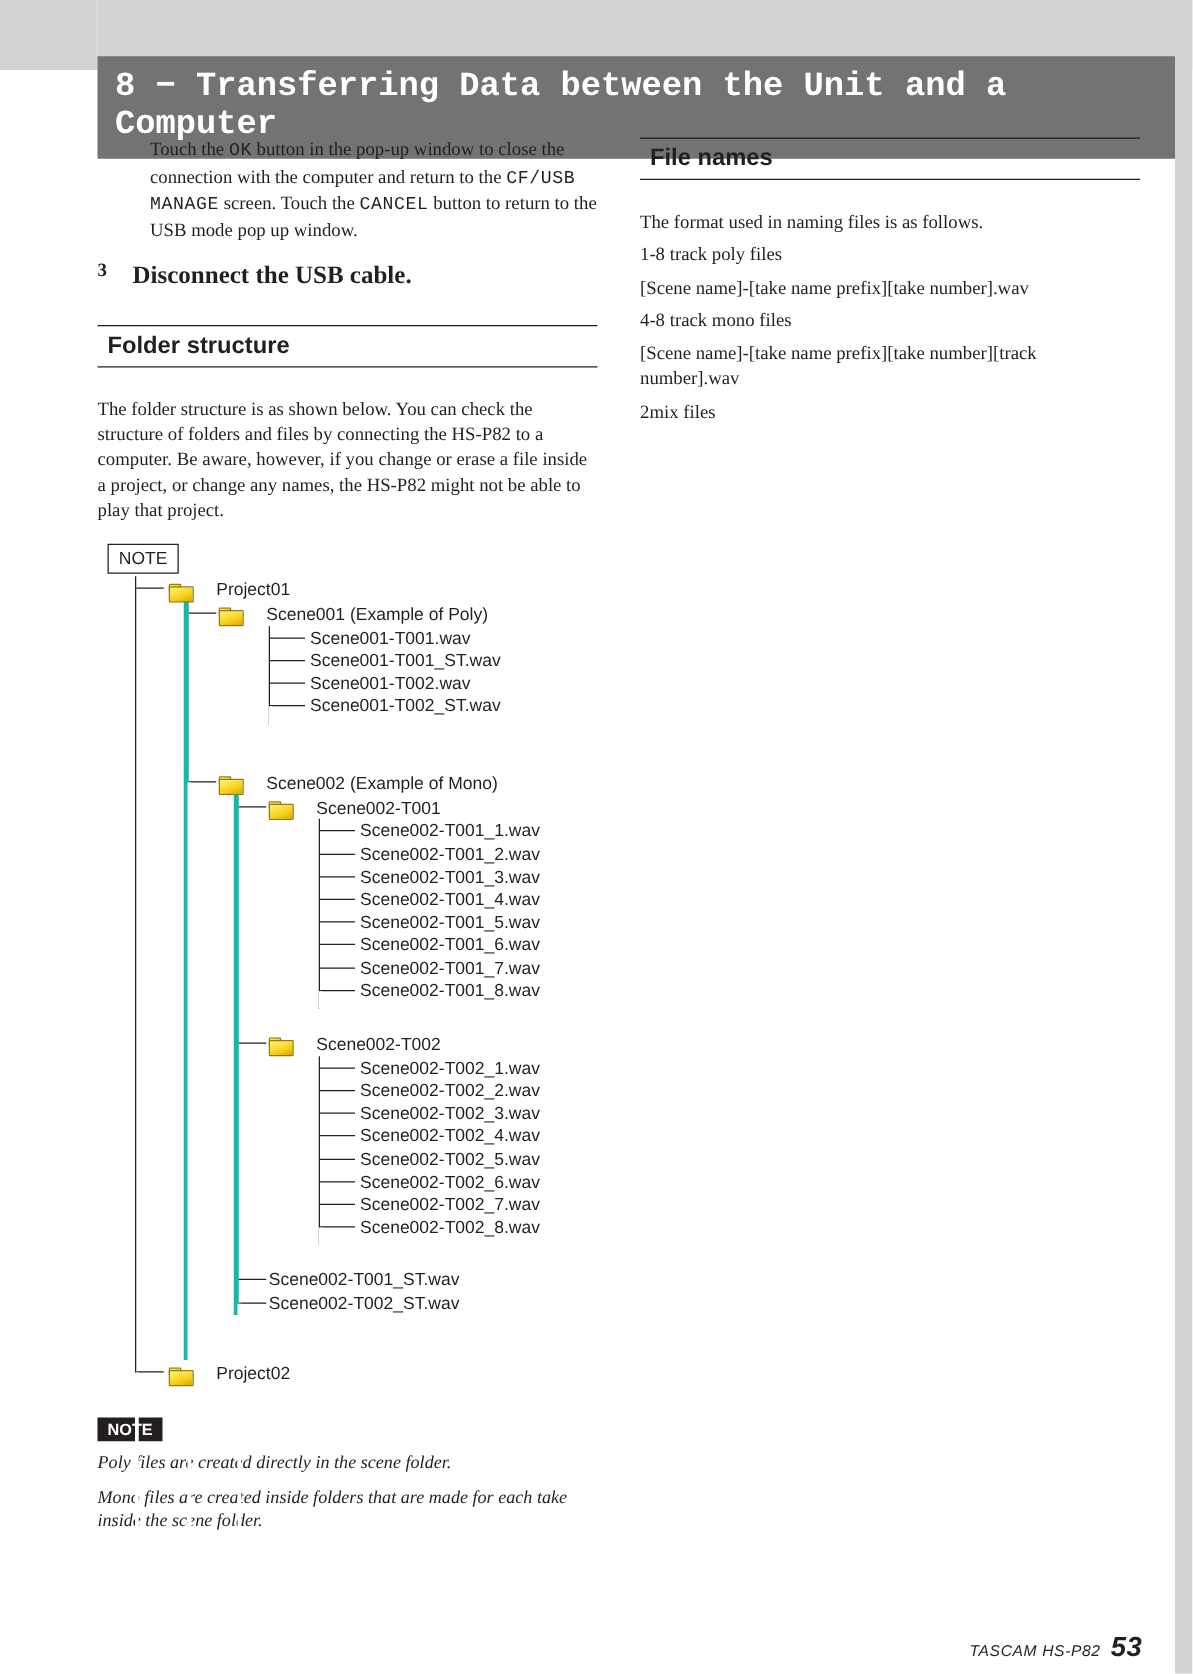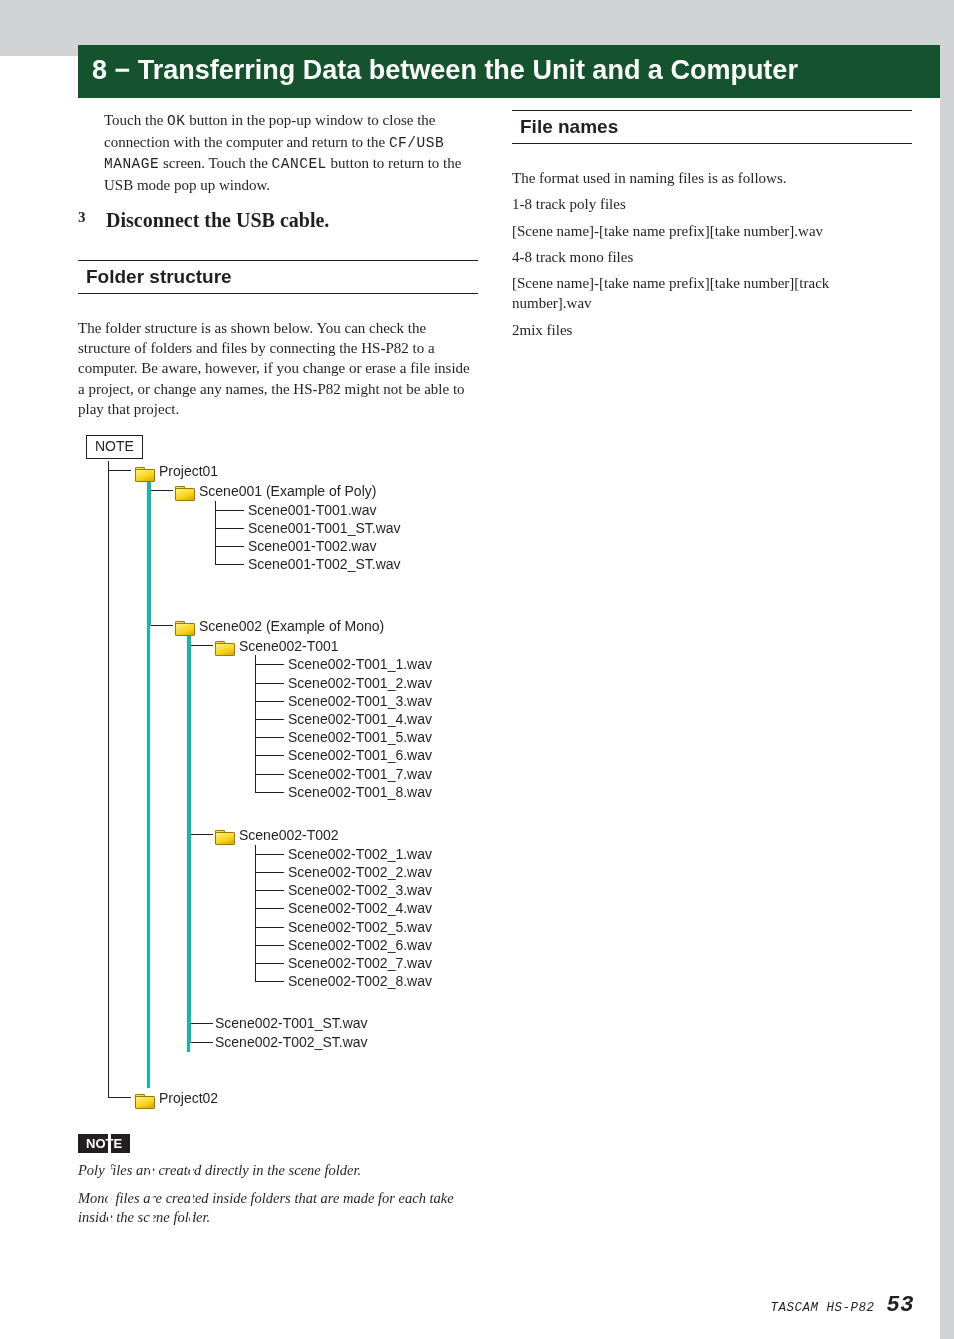--- a/index.html
+++ b/index.html
@@ -1,52 +1,52 @@
 <!DOCTYPE html>
 <html><head>
 <meta charset="utf-8">
 <style>
   * { box-sizing: border-box; margin: 0; padding: 0; }
   html, body { width: 954px; background: #fff; font-family: "Times New Roman", Times, serif; color: #231f20; }
   .page { position: relative; width: 954px; min-height: 1339px; padding: 0; }
   .left-bar { position: absolute; left: 0; top: 0; width: 78px; height: 56px; background: #d1d3d4; }
   .header-bar { position: absolute; left: 78px; right: 0; top: 0; height: 56px; background: #d1d3d4; }
   .right-tab { position: absolute; right: 0; top: 0; width: 14px; height: 1339px; background: #d1d3d4; }
-  .title-box { position: absolute; left: 78px; right: 14px; top: 45px; background: #14532d; color: #fff; font-family: Liberation Sans, sans-serif; font-weight: 700; font-size: 27px; padding: 10px 14px 12px; }
+  .title-box { position: absolute; left: 78px; right: 14px; top: 45px; background: #737373; color: #fff; font-family: Liberation Mono, monospace; font-weight: 700; font-size: 27px; padding: 10px 14px 12px; }
   .content { position: absolute; top: 110px; left: 78px; right: 40px; display: flex; gap: 34px; }
   .col { flex: 1 1 0; }
   .col-left { max-width: 400px; }
   .col-right { max-width: 400px; }
   p { font-size: 15px; line-height: 1.35; margin-bottom: 6px; }
-  .intro { margin-left: 26px; }
+  .intro { margin-left: 42px; }
   .mono { font-family: "Courier New", monospace; font-size: 14.5px; letter-spacing: 0.5px; }
   .step { display: flex; gap: 18px; margin-top: 14px; margin-bottom: 10px; }
   .step-num { font-weight: 700; font-size: 15px; width: 10px; }
   .step-text { font-weight: 700; font-size: 20px; }
   .section-head { font-family: Arial, Helvetica, sans-serif; font-weight: 700; font-size: 19px; border-top: 1.5px solid #231f20; border-bottom: 0.7px solid #231f20; padding: 5px 0 5px 8px; margin-top: 28px; margin-bottom: 24px; }
   .tree { font-family: Arial, Helvetica, sans-serif; font-size: 14px; line-height: 1.35; margin-top: 16px; margin-left: 8px; }
   .root-box { display: inline-block; border: 1px solid #231f20; padding: 1px 8px 2px; font-size: 14px; margin-bottom: 2px; }
   .branch { border-left: 1px solid #231f20; margin-left: 22px; padding-left: 0; }
   .node { position: relative; padding-left: 26px; }
   .node::before { content: ""; position: absolute; left: 0; top: 9px; width: 22px; height: 1px; background: #231f20; }
   .node.last::after { content: ""; position: absolute; left: -1px; top: 10px; bottom: -200px; width: 3px; background: #fff; }
-  .folder-row { display: flex; align-items: center; gap: 6px; padding-top: 1px; }
+  .folder-row { display: flex; align-items: center; gap: 20px; padding-top: 1px; }
   .folder-icon { width: 18px; height: 14px; position: relative; }
   .folder-icon::before { content: ""; position: absolute; left: 0; top: 2px; width: 8px; height: 4px; background: linear-gradient(135deg, #fff27a, #f2c200); border: 0.5px solid #9a7b00; border-radius: 1px 1px 0 0; }
   .folder-icon::after { content: ""; position: absolute; left: 0; top: 4px; width: 18px; height: 11px; background: linear-gradient(160deg, #fff27a 0%, #f7d21a 60%, #d3a800 100%); border: 0.5px solid #9a7b00; border-radius: 1px; }
   .sub { margin-left: 12px; border-left: 4px solid #14b8a6; }
   .sub .node { padding-left: 24px; }
   .files { margin-left: 40px; border-left: 1px solid #231f20; padding-bottom: 6px; }
   .files .file { position: relative; padding-left: 32px; line-height: 1.3; }
   .files .file::before { content: ""; position: absolute; left: 0; top: 9px; width: 28px; height: 1px; background: #231f20; }
   .files .file.lastfile::after { content: ""; position: absolute; left: -1px; top: 10px; bottom: -6px; width: 3px; background: #fff; }
   .gap { height: 18px; }
   .note-badge { display: inline-block; background: #231f20; color: #fff; font-family: Arial, Helvetica, sans-serif; font-weight: 700; font-size: 13px; padding: 2px 8px; margin-top: 26px; }
   .note-text { font-style: italic; font-family: "Times New Roman", serif; font-size: 14.5px; line-height: 1.35; margin-top: 8px; max-width: 380px; }
-  .footer { position: absolute; bottom: 21px; right: 40px; font-family: Liberation Mono, monospace; font-style: italic; font-size: 12.5px; letter-spacing: 0.5px; }
+  .footer { position: absolute; bottom: 8px; right: 40px; font-family: Liberation Sans, sans-serif; font-style: italic; font-size: 12.5px; letter-spacing: 0.5px; }
   .footer .pg { font-style: italic; font-weight: 700; font-size: 22px; margin-left: 4px; }
 </style>
 </head>
 <body>
 
 <div class="page">
   <div class="left-bar"></div>
   <div class="header-bar"></div>
   <div class="right-tab"></div>
   <div class="title-box">8 − Transferring Data between the Unit and a Computer</div>

